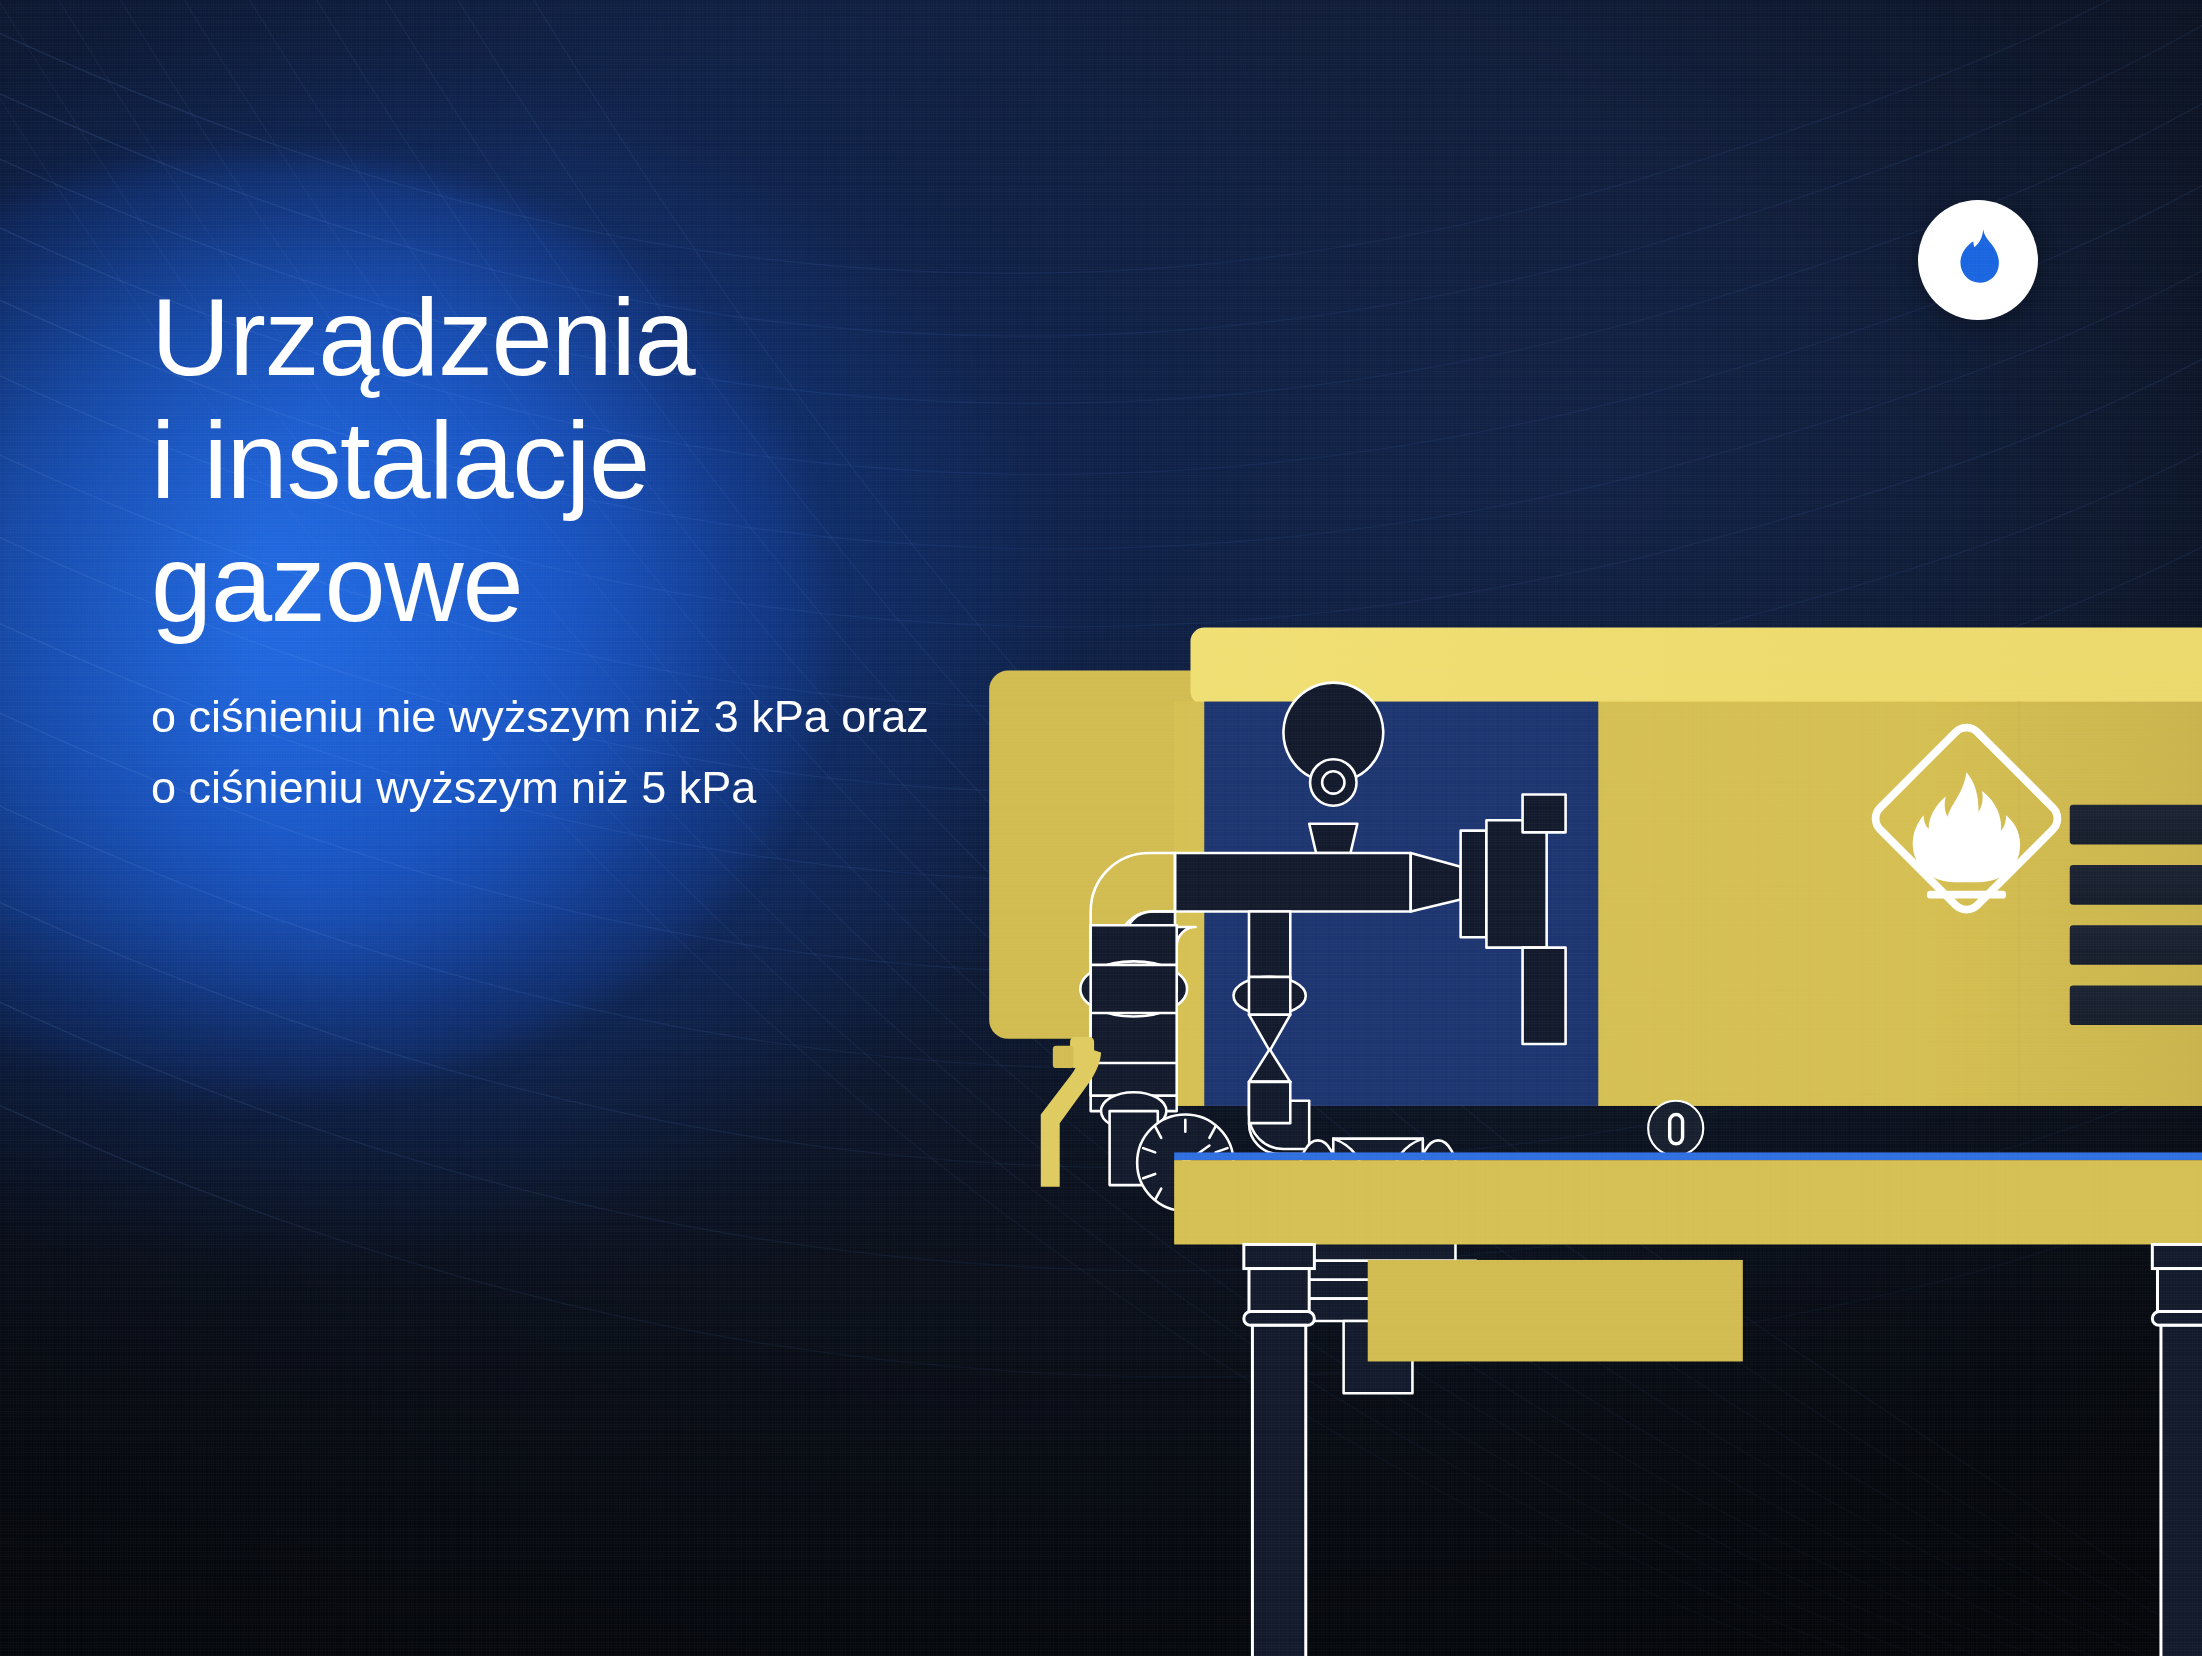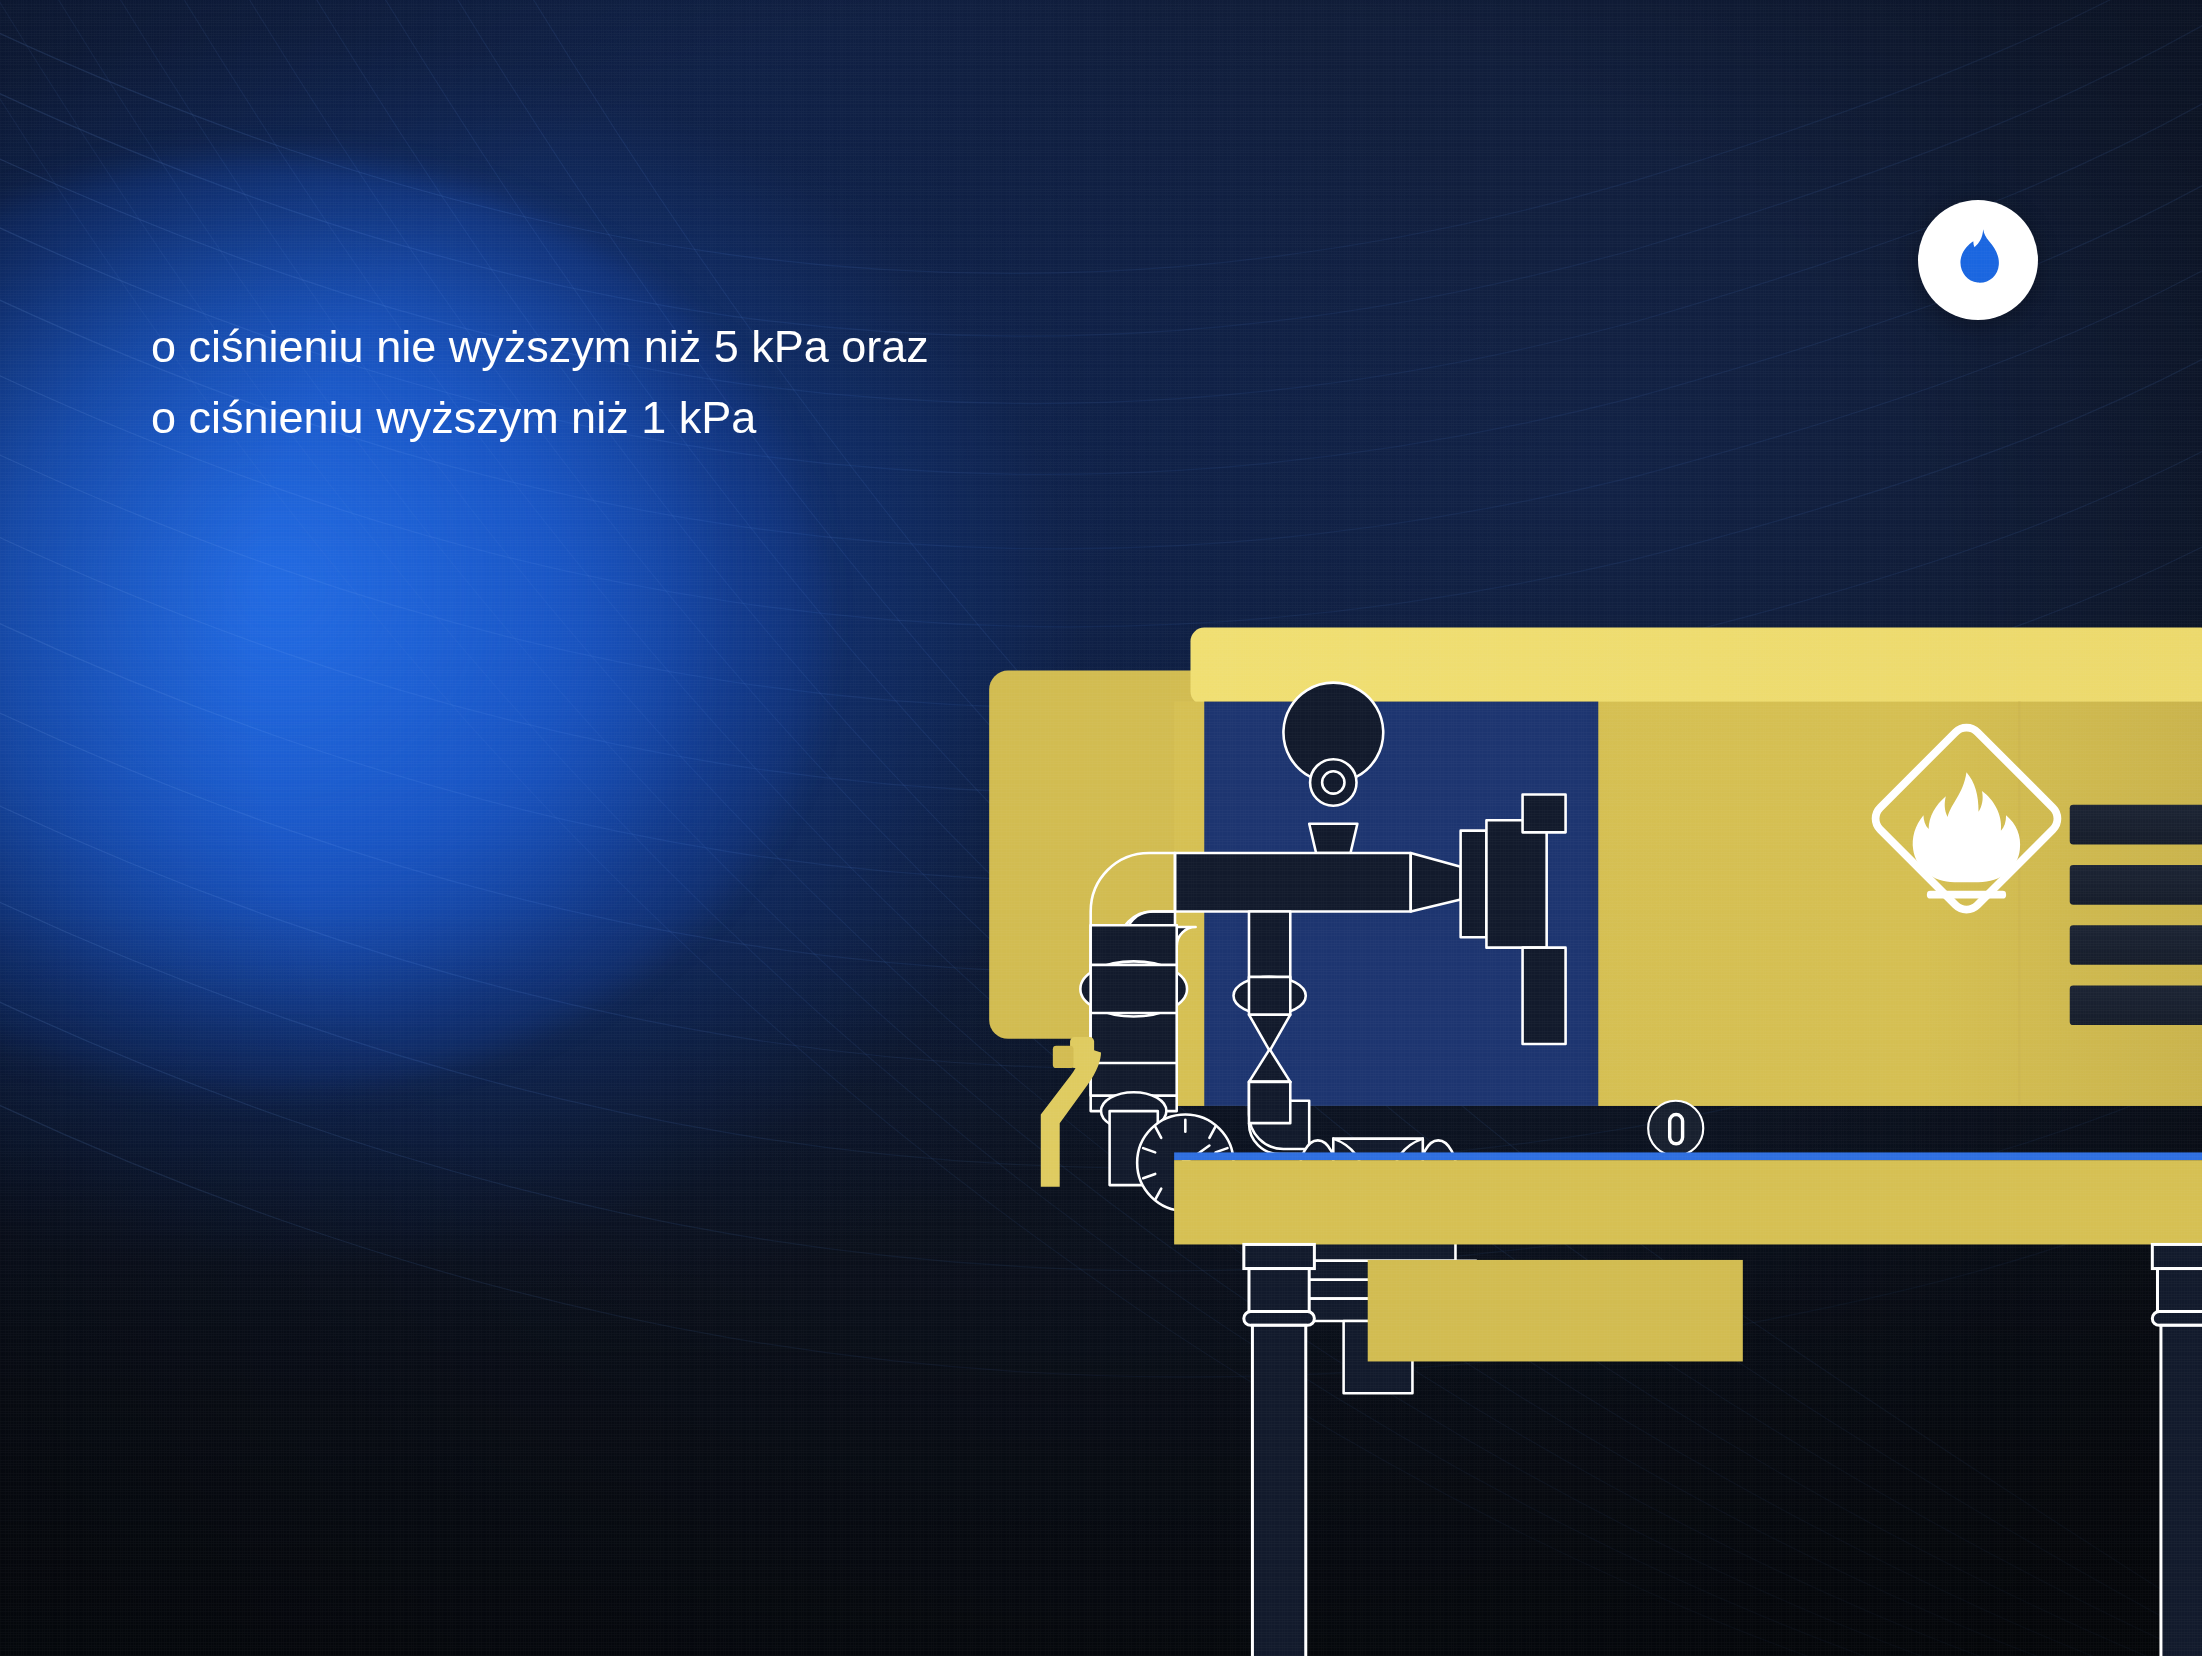--- a/index.html
+++ b/index.html
@@ -147,21 +147,24 @@
       <path d="M166,-80 C 546,560 986,1100 1606,1520 C 2066,1830 2486,1990 2660,2006"></path>
       <path d="M242,-80 C 622,560 1062,1100 1682,1520 C 2142,1830 2562,1990 2660,1994"></path>
       <path d="M320,-80 C 700,560 1140,1100 1760,1520 C 2220,1830 2600,1976 2660,1982"></path>
       <path d="M400,-80 C 780,560 1220,1100 1840,1520 C 2300,1830 2640,1964 2660,1970"></path>
       <path d="M484,-80 C 864,560 1304,1100 1924,1520 C 2360,1812 2648,1950 2660,1956"></path>
       <path d="M572,-80 C 952,560 1392,1100 2012,1520 C 2420,1796 2654,1936 2660,1942"></path>
     </g>
   </svg>
 
   <div class="text-block">
-    <p class="subline">o ciśnieniu nie wyższym niż 5 kPa oraz o ciśnieniu wyższym niż 1 kPa</p>
+    <h1 class="headline">Urządzenia
+i instalacje
+gazowe</h1>
+    <p class="subline">o ciśnieniu nie wyższym niż 3 kPa oraz o ciśnieniu wyższym niż 5 kPa</p>
   </div>
 
   <div class="logo">
     <svg width="74" height="74" viewBox="0 0 64 64">
       <path d="M36.5 5.5 C 36.0 13.0 33.0 17.5 29.0 21.0 C 28.2 19.4 27.9 17.6 28.0 15.8
                C 22.8 19.3 18.0 24.6 17.0 31.5 C 15.6 41.6 22.3 50.5 31.6 51.5
                C 41.2 52.5 49.3 45.6 50.0 36.0 C 50.6 28.3 46.6 21.6 41.8 16.0
                C 38.8 12.5 37.0 9.2 36.5 5.5 Z" fill="#1a66e0"></path>
     </svg>
   </div>

